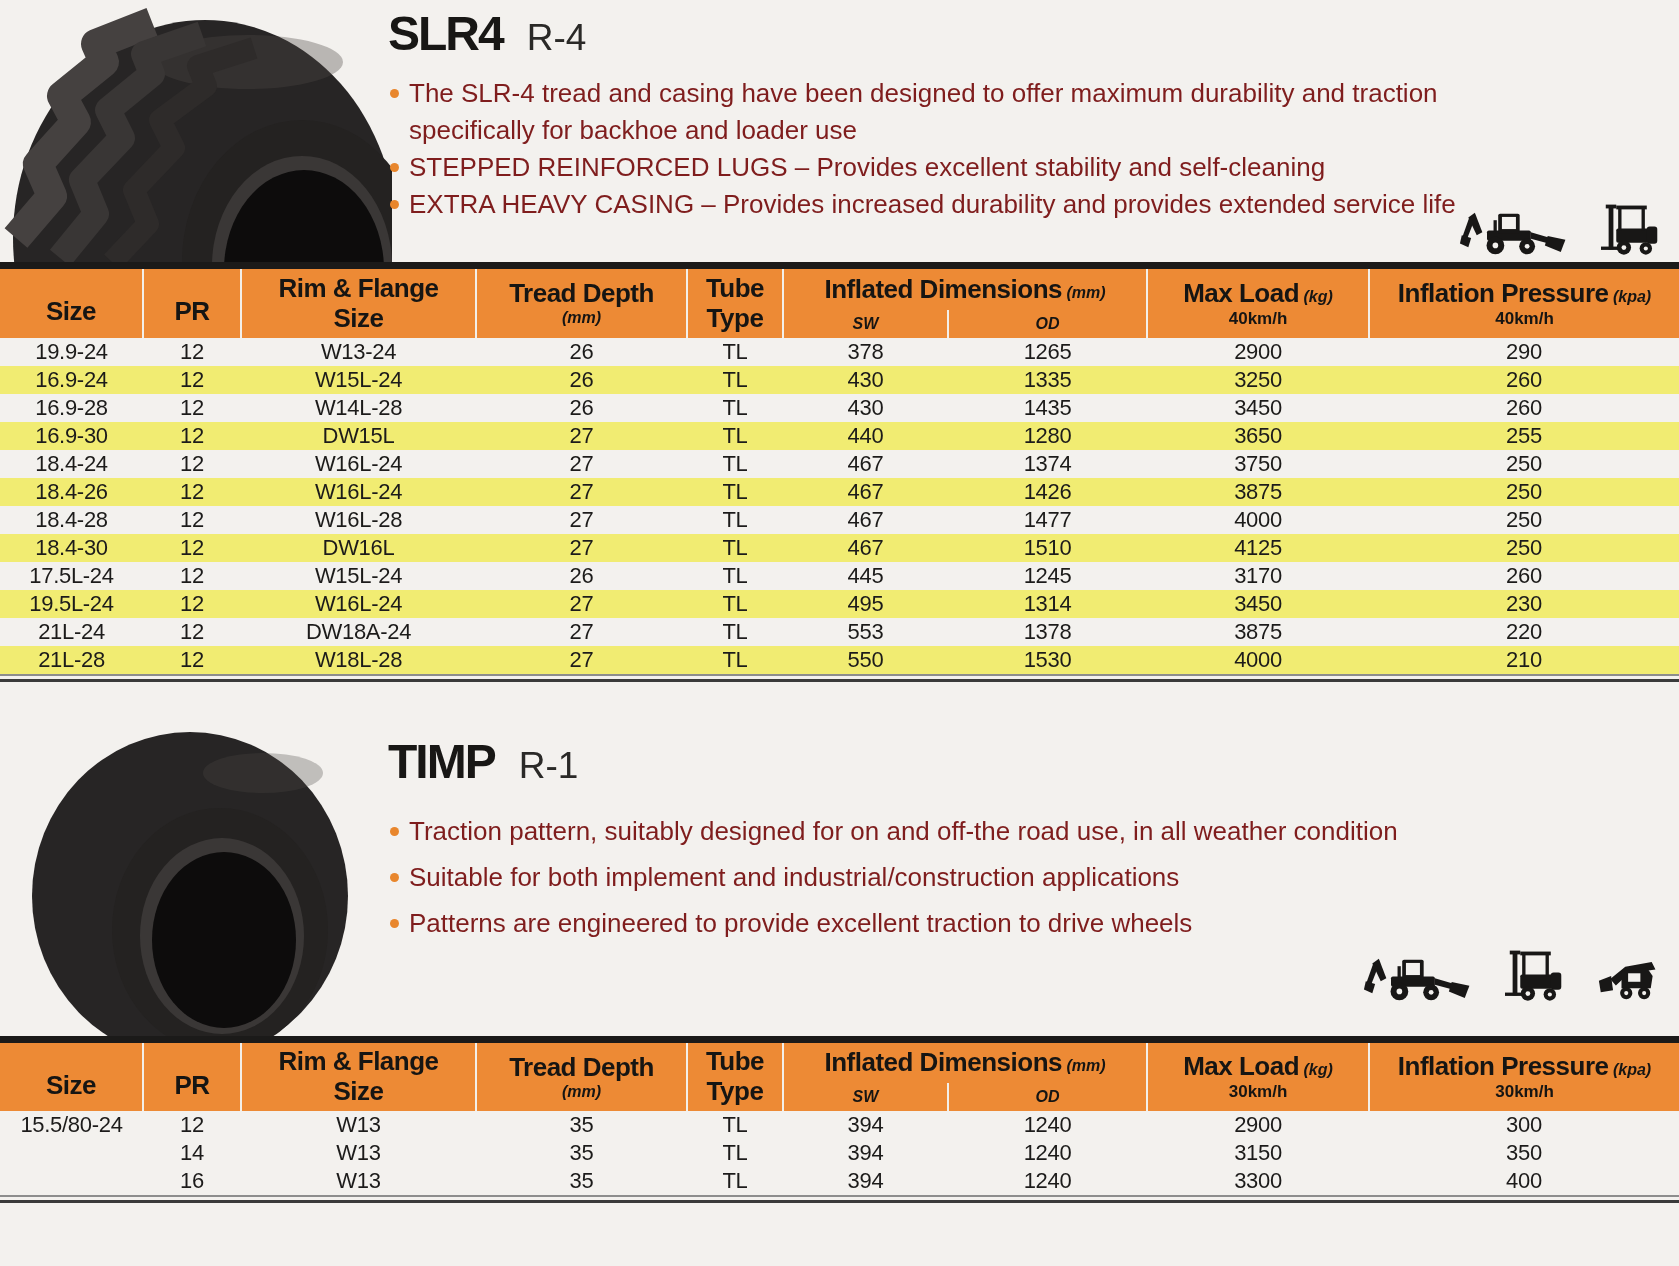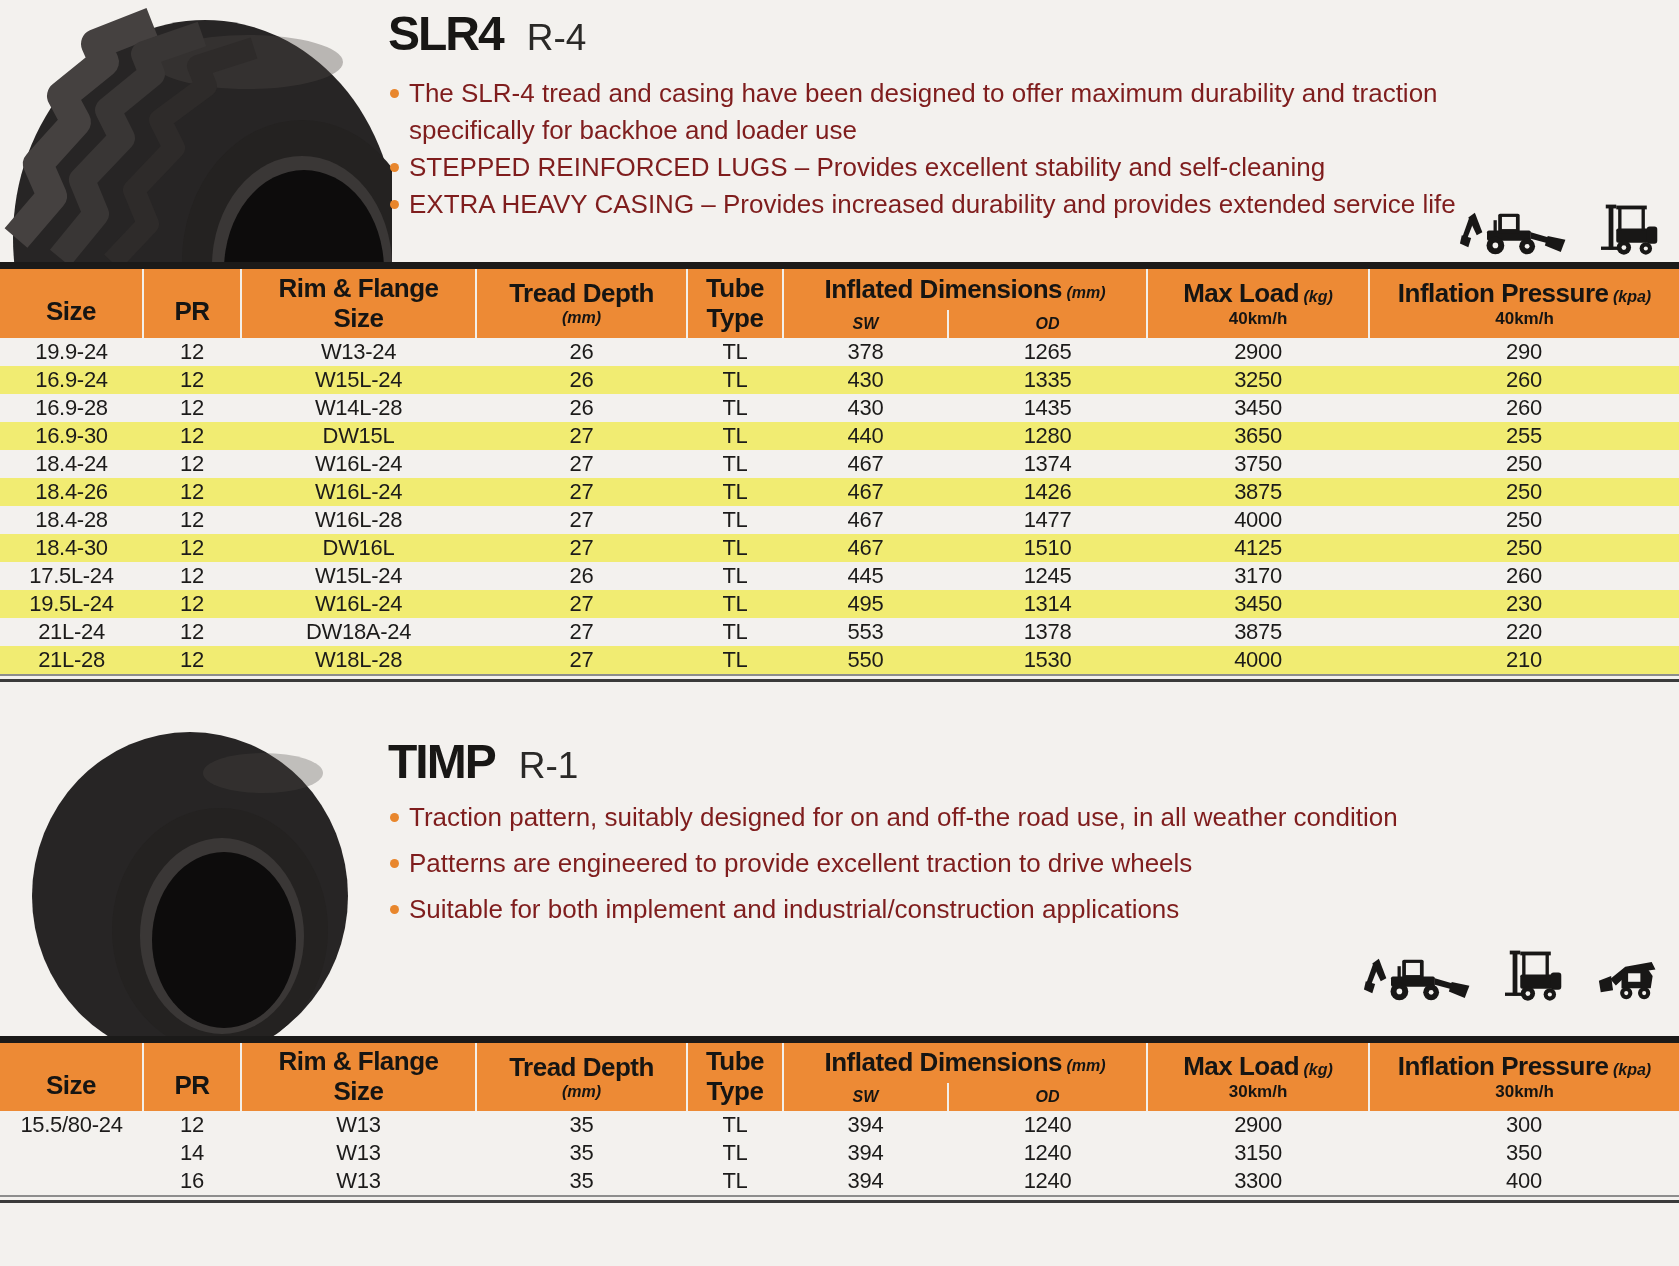--- a/index.html
+++ b/index.html
@@ -16,21 +16,21 @@
   .hero{position:relative;height:262px;}
   .hero2{position:relative;height:308px;margin-top:46px;}
   .tire-photo{position:absolute;top:0;left:0;overflow:hidden;}
   .tire-photo svg{display:block;}
   .info{position:absolute;left:388px;top:6px;width:1150px;}
   .title-row{display:flex;align-items:baseline;gap:24px;}
   .title{font-size:48px;font-weight:800;letter-spacing:-2px;color:#181715;}
   .code{font-size:37px;font-weight:400;letter-spacing:0;color:#2a2927;}
   .bullets{list-style:none;margin:14px 0 0 0;padding:0;}
   .bullets li{position:relative;padding-left:21px;font-size:26px;line-height:37px;color:#7f1d1d;}
-  .hero2 .bullets{margin-top:10px;}
+  .hero2 .bullets{margin-top:24px;}
   .hero2 .bullets li{margin-bottom:9px;}
   .dot{position:absolute;left:2px;top:14px;width:9px;height:9px;border-radius:50%;background:#e8862c;}
   .vehicles{position:absolute;right:16px;bottom:6px;display:flex;gap:30px;align-items:flex-end;}
   .hero2 .vehicles{bottom:34px;}
   .veh svg{display:block;}
 
   
   table.spec{
     table-layout:fixed;width:1679px;border-collapse:collapse;
     border-top:7px solid #1b1a19;
@@ -326,22 +326,22 @@
         </svg>
       </div>
 
       <div class="info">
         <div class="title-row">
           <span class="title">TIMP</span>
           <span class="code">R-1</span>
         </div>
         <ul class="bullets">
           <li><span class="dot"></span><span>Traction pattern, suitably designed for on and off-the road use, in all weather condition</span></li>
+          <li><span class="dot"></span><span>Suitable for both implement and industrial/construction applications</span></li>
           <li><span class="dot"></span><span>Patterns are engineered to provide excellent traction to drive wheels</span></li>
-          <li><span class="dot"></span><span>Suitable for both implement and industrial/construction applications</span></li>
         </ul>
       </div>
 
       <div class="vehicles">
         <span class="veh">
           <svg width="112" height="52" viewBox="0 0 120 55" fill="#181716">
             <path d="M10 14 L17 9 L25 30 L19 33 Z"></path>
             <path d="M11 14 L4 34 L9 36 L16 18 Z"></path>
             <path d="M3 33 L13 36 L10 46 L1 42 Z"></path>
             <rect x="30" y="28" width="47" height="11" rx="2"></rect>

